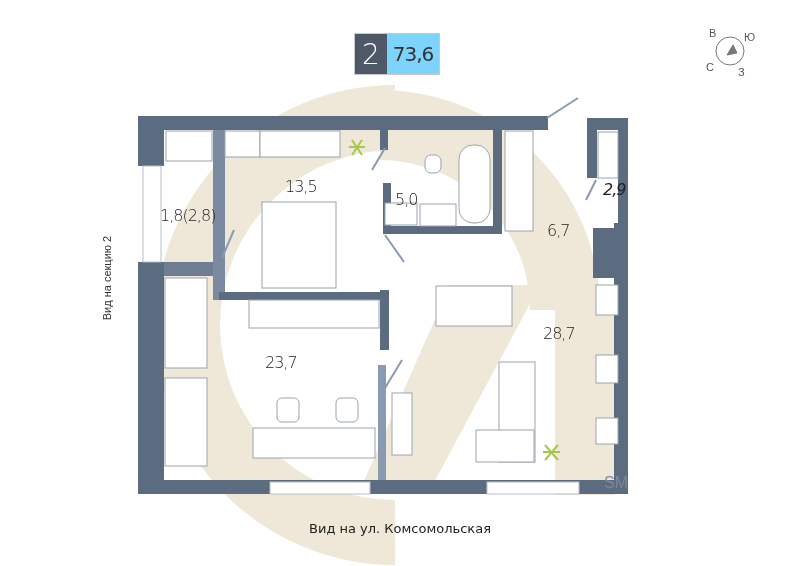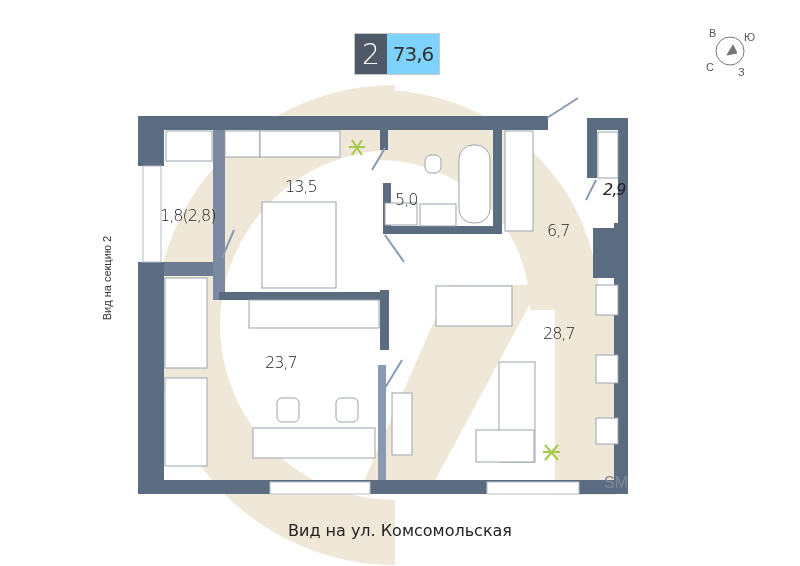--- a/index.html
+++ b/index.html
@@ -2,21 +2,21 @@
 <html><head>
 <meta charset="utf-8">
 <style>
   html, body { margin:0; padding:0; background:#ffffff; }
   body { width:800px; height:566px; position:relative; overflow:hidden; font-family:"DejaVu Sans", sans-serif; }
   #plan { position:absolute; left:0; top:0; width:800px; height:566px; }
   .badge { position:absolute; left:354px; top:33px; height:40px; display:flex; border:1px solid #c9c9c9; }
   .badge .rooms { width:32px; background:#4f5866; color:#fff; font-size:28px; font-weight:300; display:flex; align-items:center; justify-content:center; font-family:"DejaVu Sans", sans-serif; }
   .badge .area { width:52px; background:#7dd3fc; color:#333; font-size:20px; display:flex; align-items:center; justify-content:center; letter-spacing:-1px; }
   .room-label { position:absolute; font-family:"DejaVu Sans", sans-serif; color:#222; font-size:16px; letter-spacing:-1px; font-weight:300; }
-  .caption-bottom { position:absolute; left:0; width:800px; top:521px; text-align:center; font-size:16px; color:#222; }
+  .caption-bottom { position:absolute; left:0; width:800px; top:521px; text-align:center; font-size:13px; color:#222; }
   .caption-side { position:absolute; left:37px; top:272px; width:140px; transform:rotate(-90deg); transform-origin:center; font-size:11px; color:#333; text-align:center; font-family:"Liberation Sans", sans-serif; }
   .compass-letter { position:absolute; font-size:11px; color:#555; font-family:"Liberation Sans", sans-serif; }
   .sm-mark { position:absolute; left:604px; top:474px; font-size:16px; color:#7d8898; font-family:"Liberation Sans", sans-serif; }
 </style>
 </head>
 <body>
 
 <svg id="plan" viewBox="0 0 800 566" xmlns="http://www.w3.org/2000/svg">
 
   <g fill="#efe8d8">

